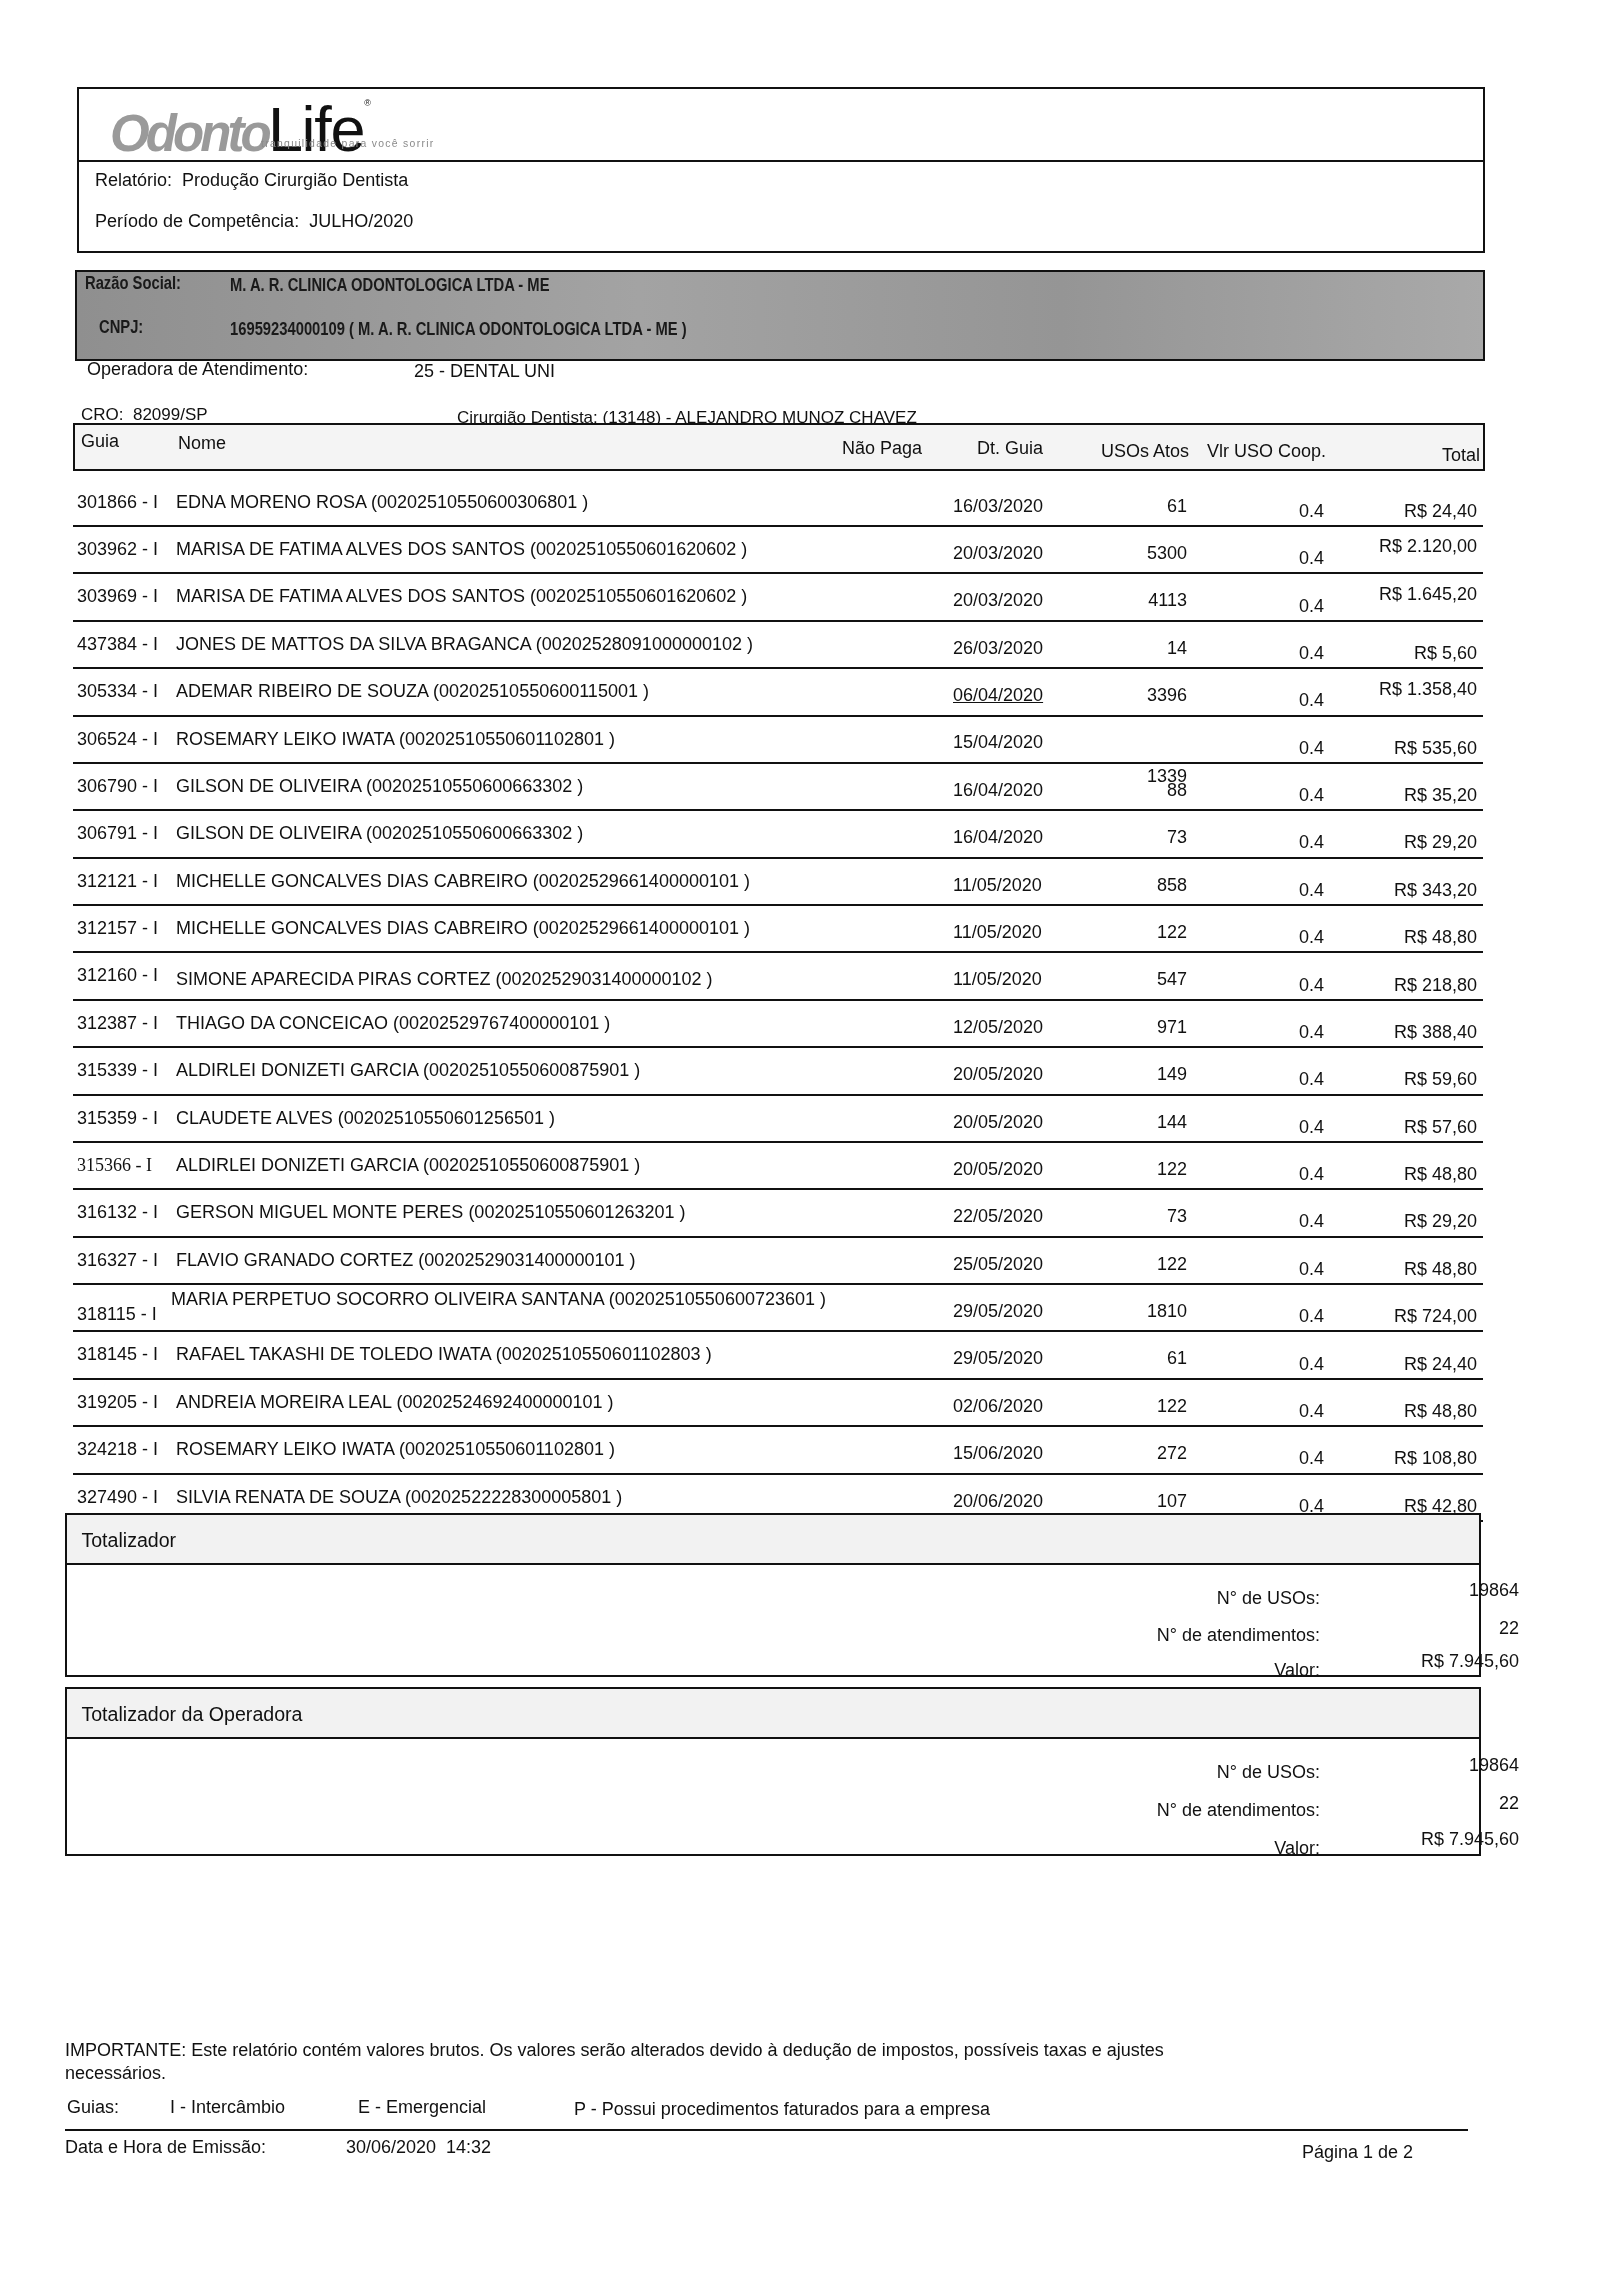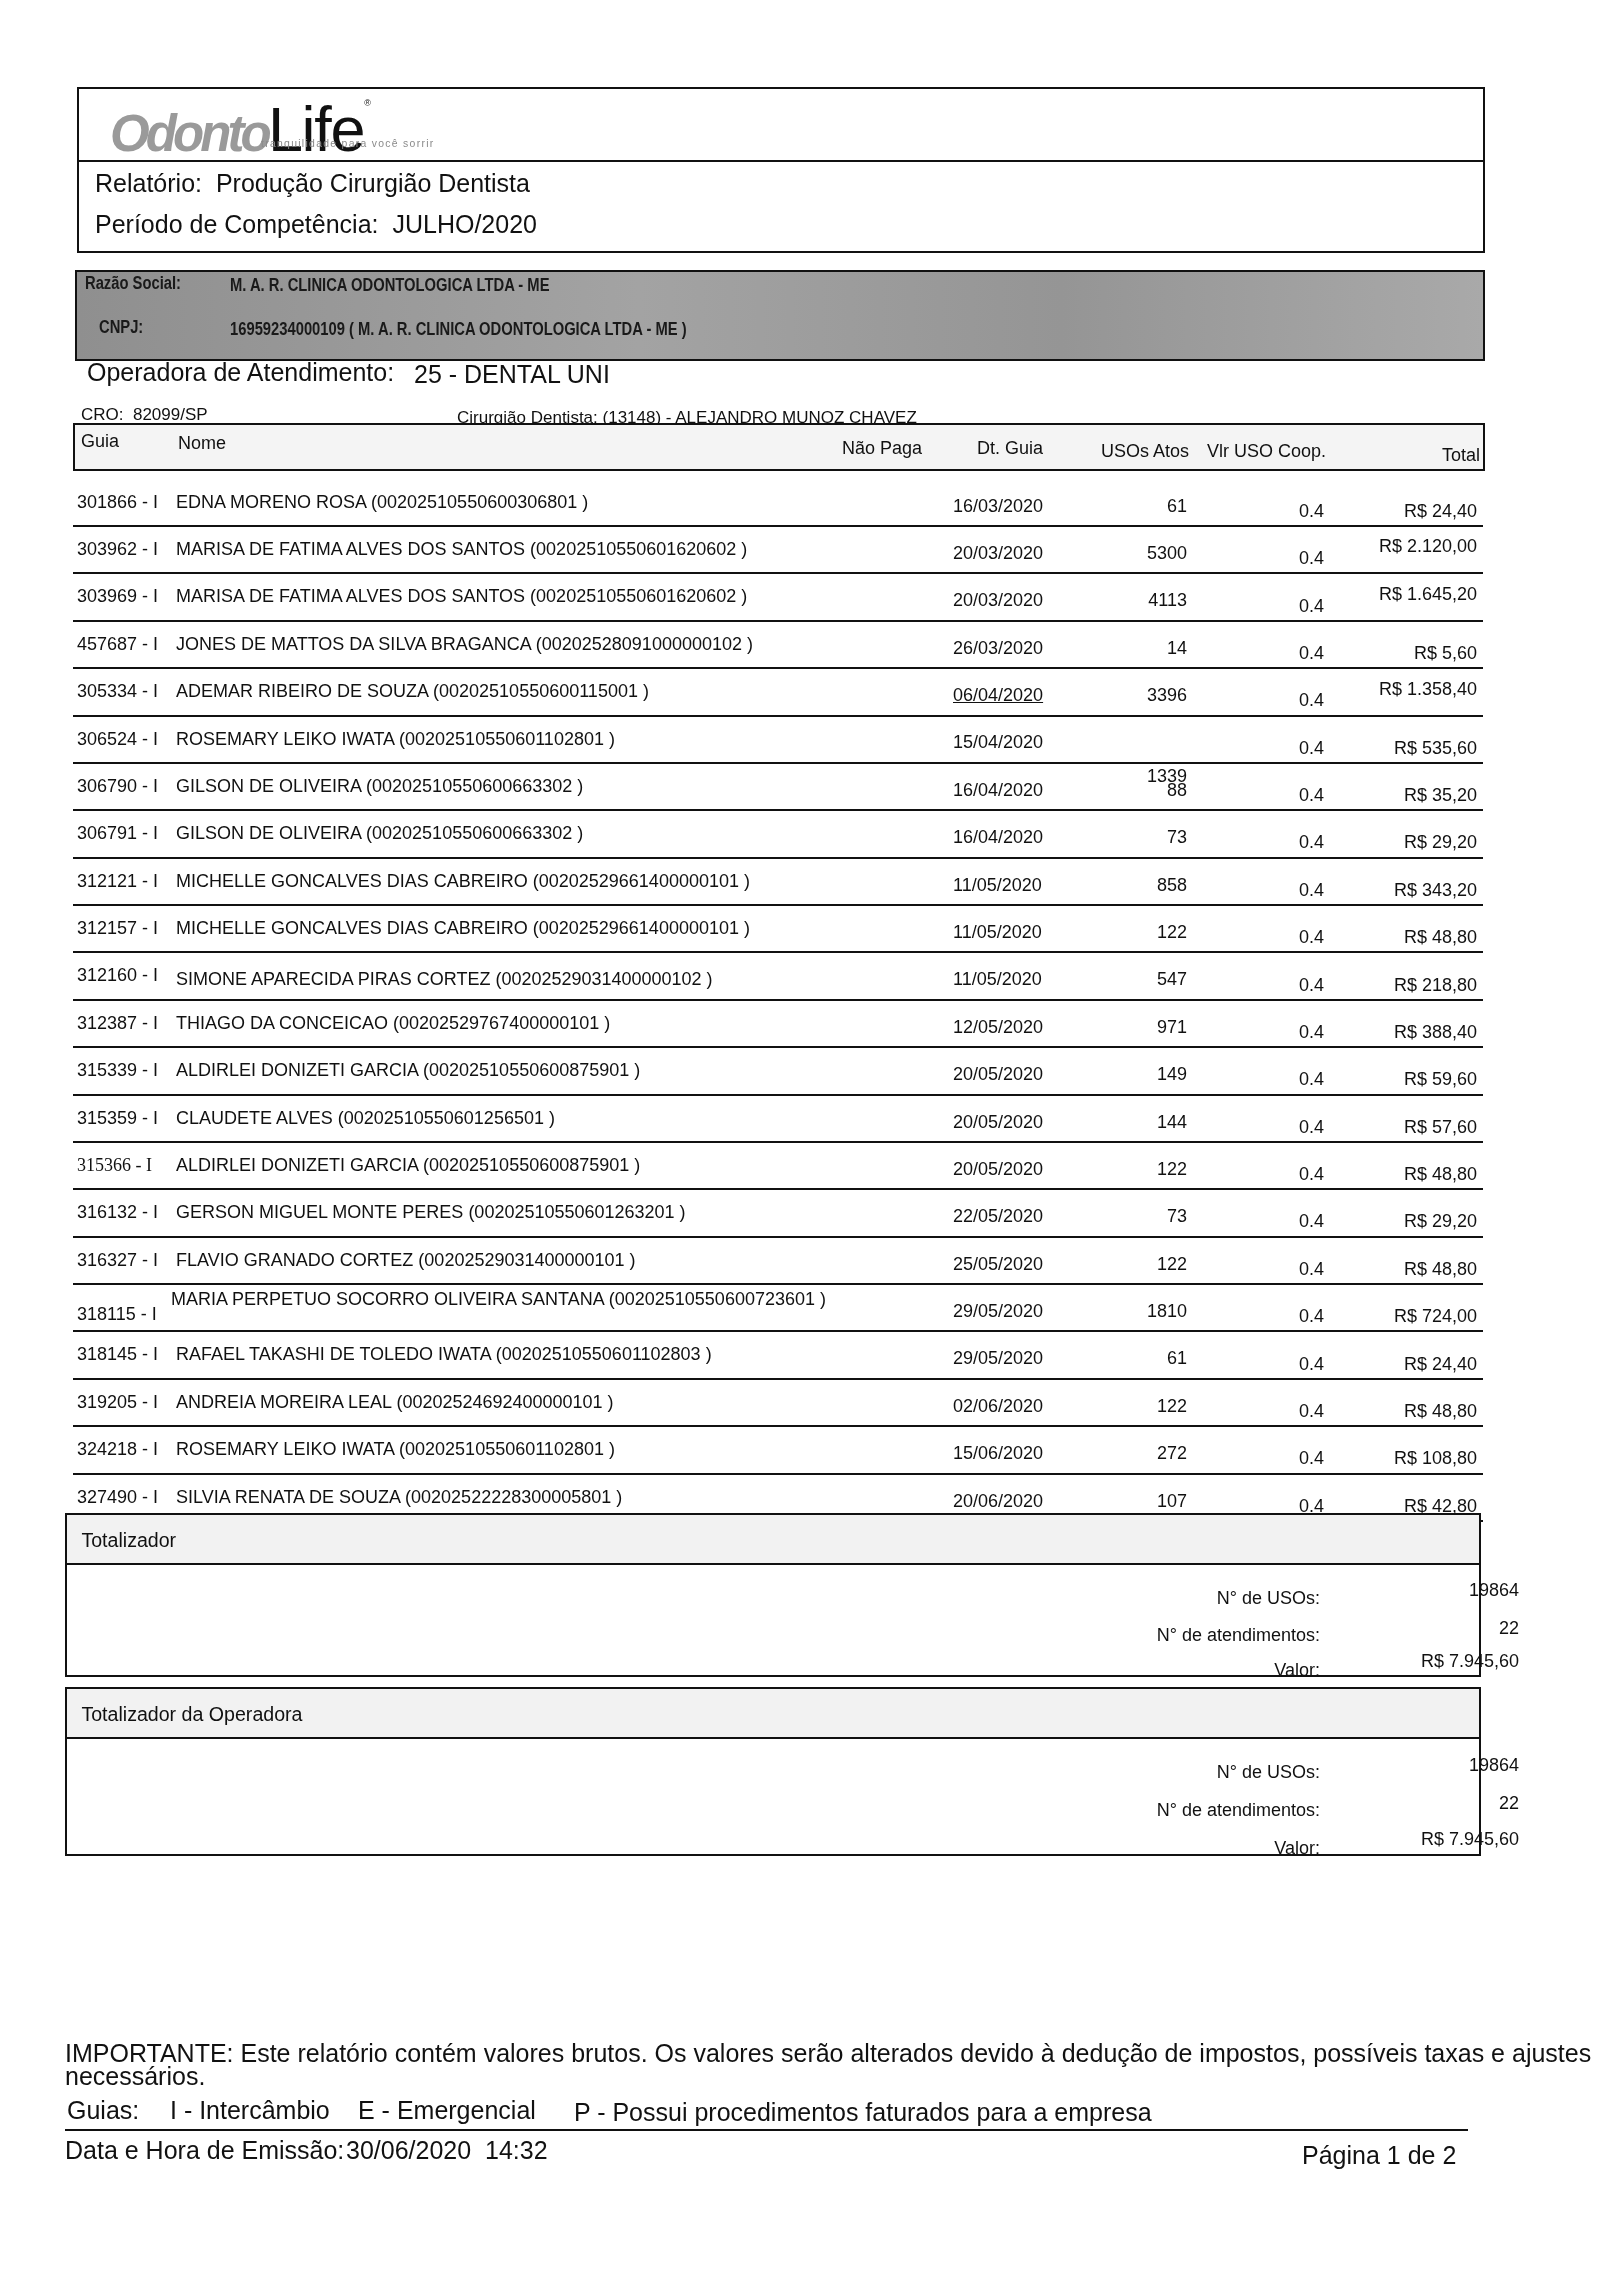--- a/index.html
+++ b/index.html
@@ -1,21 +1,21 @@
 <!DOCTYPE html>
 <html style="font-size:10.4px"><head>
 <meta charset="utf-8">
 <style>
   html, body { margin:0; padding:0; background:#ffffff; }
   body {
     width:1616px; height:2284px; position:relative; overflow:hidden;
     font-family:"Liberation Sans", sans-serif; color:#111;
   }
   .abs { position:absolute; }
-  .t { font-size:25px; white-space:nowrap; line-height:1; }
+  .t { font-size:18px; white-space:nowrap; line-height:1; }
 
   
   #hdr-box { left:77px; top:87px; width:1408px; height:166px; border:2px solid #111; box-sizing:border-box; }
   #hdr-divider { left:77px; top:160px; width:1408px; height:0; border-top:2px solid #111; }
   #logo { left:110px; top:98px; }
   .logo-odonto { font-family:Liberation Sans, sans-serif; font-size:51px; color:#9a9a9a; letter-spacing:-3.9px; font-style:italic; font-weight:bold; line-height:1;margin-top:12px; }
   .logo-life { font-family:"Liberation Sans", sans-serif; font-size:63px; color:#111; letter-spacing:-1.3px; line-height:1; }
   .logo-reg { font-size:9px; vertical-align:top; color:#111; }
   #logo-tagline { left:261px; top:138px; font-size:10.4px; color:#8a8a8a; letter-spacing:1.3px; white-space:nowrap; }
 
@@ -113,21 +113,21 @@
       <div class="cell" style="left: 77px; top: 587px;">303969 - I</div>
       <div class="cell" style="left: 176px; top: 587px;">MARISA DE FATIMA ALVES DOS SANTOS (00202510550601620602 )</div>
       <div class="cell" style="left: 842px; top: 590px;"></div>
       <div class="cell" style="left: 953px; top: 591px;">20/03/2020</div>
       <div class="cell right" style="left: 1096px; top: 591px; width: 91px;">4113</div>
       <div class="cell right" style="left: 1259px; top: 597px; width: 65px;">0.4</div>
       <div class="cell right" style="left: 1305px; top: 585px; width: 172px;">R$ 1.645,20</div>
       <div class="row-line" style="top: 620px;"></div>
     </div>
     <div>
-      <div class="cell" style="left: 77px; top: 635px;">457687 - I</div>
+      <div class="cell" style="left: 77px; top: 635px;">437384 - I</div>
       <div class="cell" style="left: 176px; top: 635px;">JONES DE MATTOS DA SILVA BRAGANCA (00202528091000000102 )</div>
       <div class="cell" style="left: 842px; top: 637px;"></div>
       <div class="cell" style="left: 953px; top: 639px;">26/03/2020</div>
       <div class="cell right" style="left: 1096px; top: 639px; width: 91px;">14</div>
       <div class="cell right" style="left: 1259px; top: 644px; width: 65px;">0.4</div>
       <div class="cell right" style="left: 1305px; top: 644px; width: 172px;">R$ 5,60</div>
       <div class="row-line" style="top: 667px;"></div>
     </div>
     <div>
       <div class="cell" style="left: 77px; top: 682px;">305334 - I</div>

